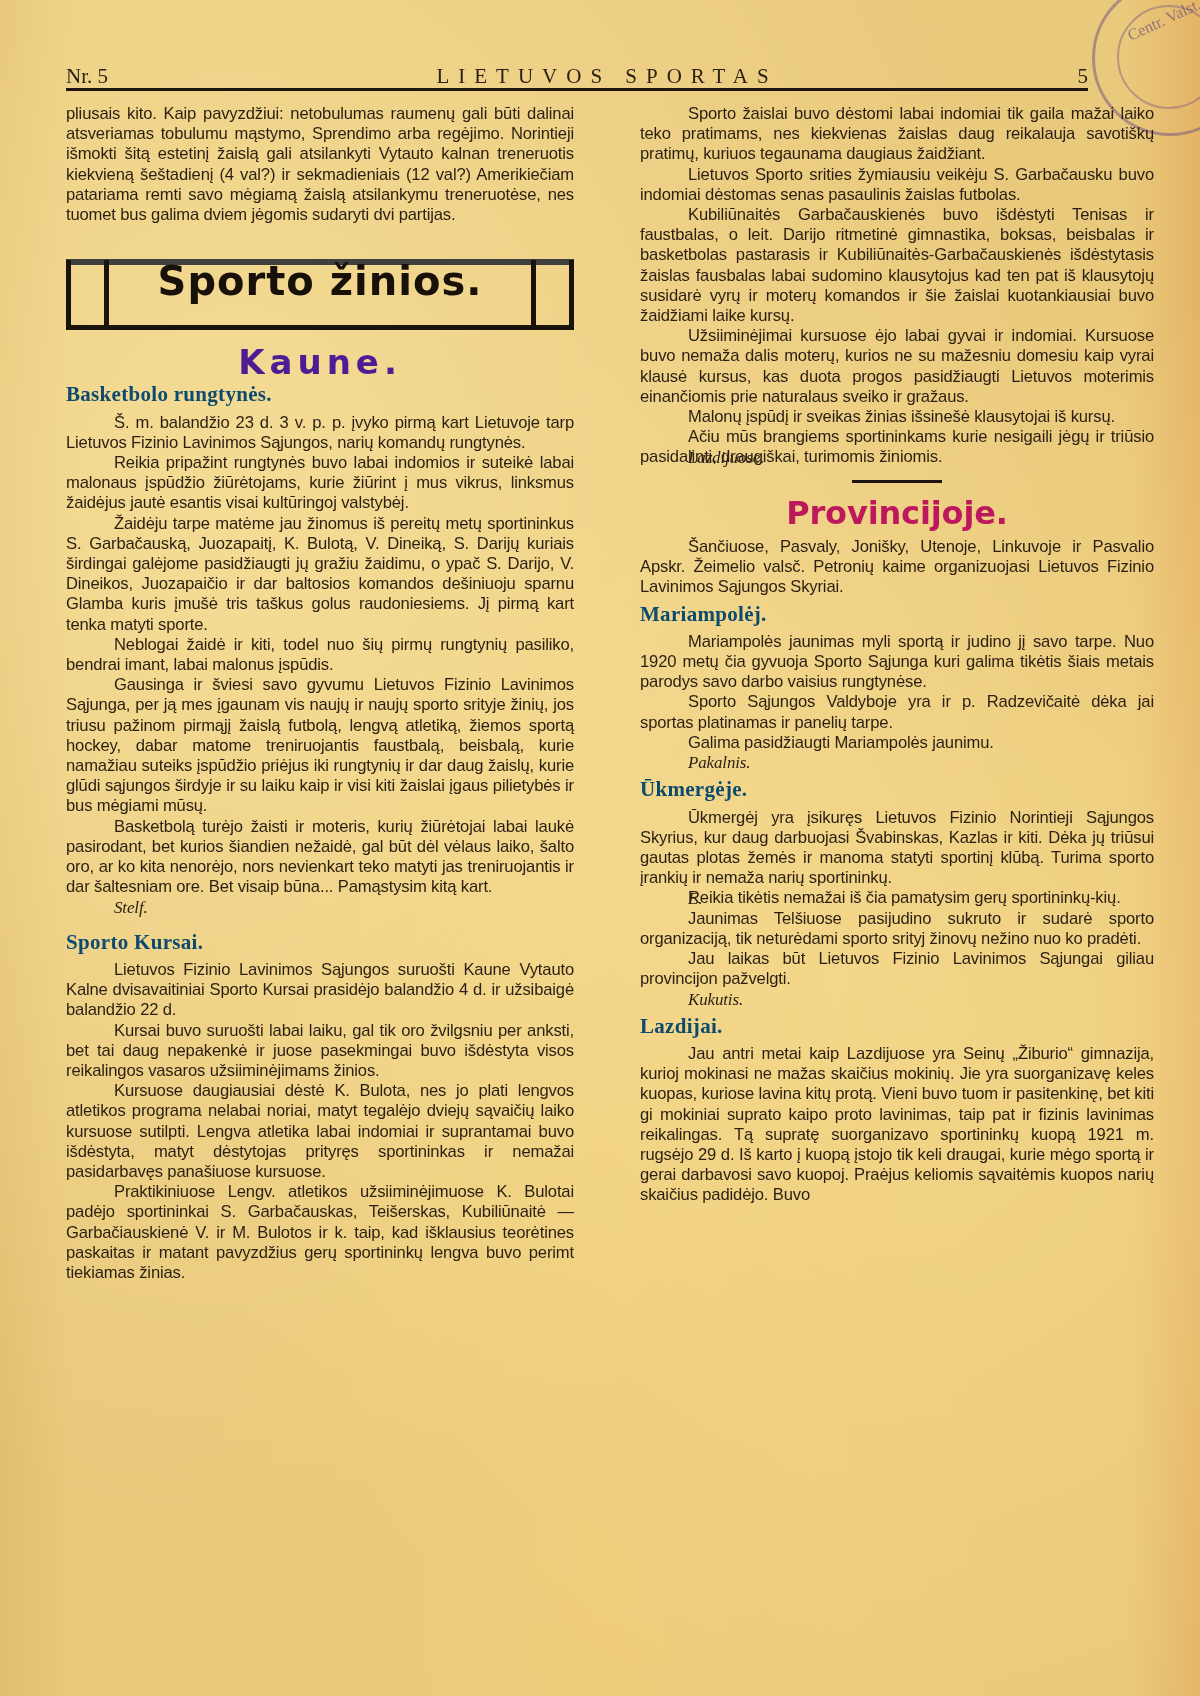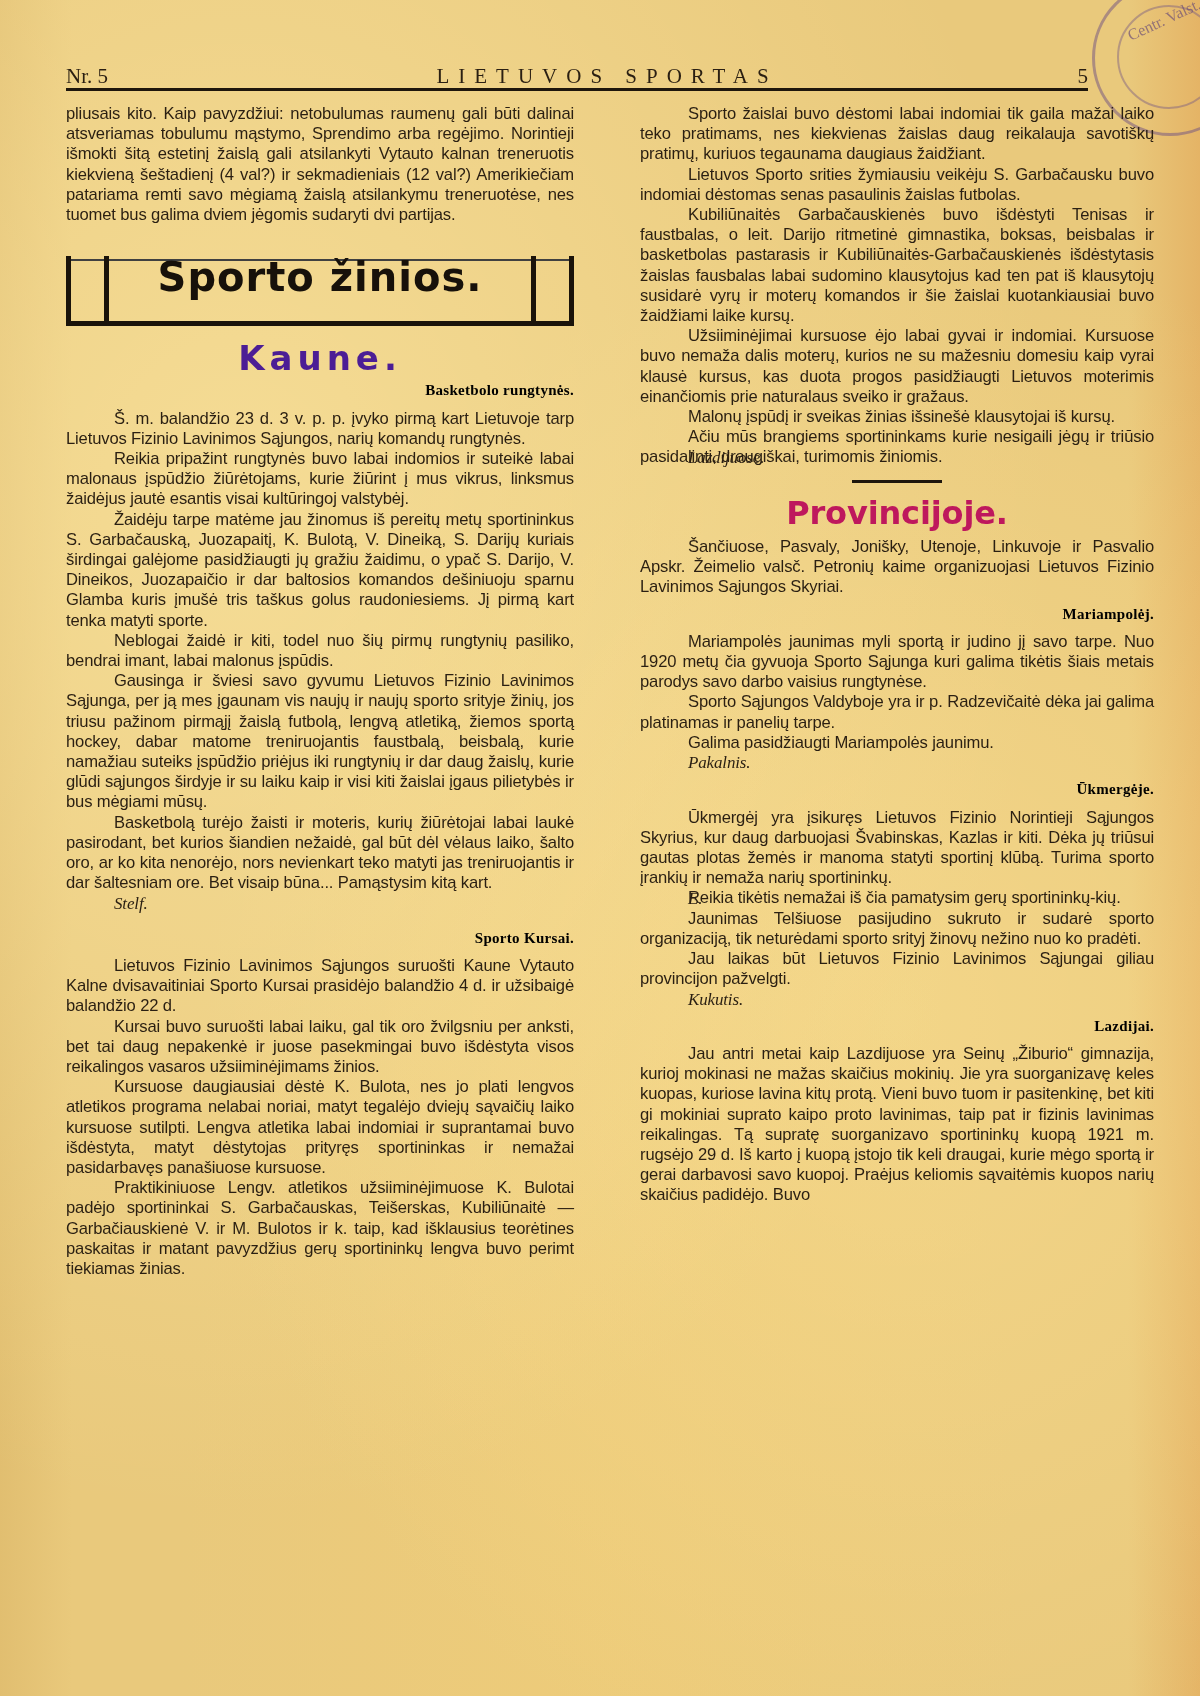--- a/index.html
+++ b/index.html
@@ -46,34 +46,34 @@
     }
     .col.left { left: 66px; }
     .col.right { left: 608px; width: 514px; margin-left: 32px; }
     .col p { margin: 0; text-align: justify; text-indent: 48px; hyphens: manual; }
     .col p.noindent { text-indent: 0; }
     .sig { text-align: right; font-family: "Liberation Serif", serif; font-style: italic; font-size: 17px; margin: 0; padding-right: 40px; }
     .sig.inline { display: block; margin-top: -20px; }
 
     .boxhead {
       margin: 34px 0 22px 0; height: 60px; position: relative;
-      border-top: 2px solid #404040; border-bottom: 5px solid #1a130a;
+      border-top: 6px solid #404040; border-bottom: 5px solid #1a130a;
     }
     .boxhead .bar { position: absolute; top: -5px; bottom: -5px; width: 5px; background: #1a130a; }
     .boxhead .title {
       position: absolute; left: 0; right: 0; top: 6px; text-align: center;
       font-family: "DejaVu Sans", sans-serif; font-weight: bold; font-size: 40px; letter-spacing: 1px; color: #17110a;
     }
     h2.city {
       margin: 2px 0 12px 0; text-align: center; font-family: "DejaVu Sans", sans-serif;
       font-weight: bold; font-size: 34px; letter-spacing: 5px; color: #4c1d95;
     }
     h3.sub {
-      margin: 6px 0 8px 0; text-align: right; font-family: "Liberation Serif", serif;
-      font-weight: bold; font-size: 15px; color: #000000; letter-spacing: 0.3px;
+      margin: 6px 0 8px 0; text-align: left; font-family: "Liberation Serif", serif;
+      font-weight: bold; font-size: 21px; color: #0c4a6e; letter-spacing: 0.3px;
     }
     h2.prov {
       margin: 20px 0 14px 0; text-align: center; font-family: "DejaVu Sans", sans-serif;
       font-weight: bold; font-size: 32px; color: #be185d;
     }
     .rule { width: 90px; height: 3px; background: #1e160c; margin: 12px auto 0 auto; }
     .gap-s { height: 8px; }
   </style>
 </head>
 <body>
@@ -135,21 +135,21 @@
   </div>
 
   <div class="rule"></div>
 
   <h2 class="prov">Provincijoje.</h2>
   <p>Šančiuose, Pasvaly, Jonišky, Utenoje, Linkuvoje ir Pasvalio Apskr. Žeimelio valsč. Petronių kaime organizuojasi Lietuvos Fizinio Lavinimos Sąjungos Skyriai.</p>
 
   <h3 class="sub">Mariampolėj.</h3>
   <div>
     <p>Mariampolės jaunimas myli sportą ir judino jį savo tarpe. Nuo 1920 metų čia gyvuoja Sporto Sąjunga kuri galima tikėtis šiais metais parodys savo darbo vaisius rungtynėse.</p>
-    <p>Sporto Sąjungos Valdyboje yra ir p. Radzevičaitė dėka jai galima platinamas ir panelių tarpe.</p>
+    <p>Sporto Sąjungos Valdyboje yra ir p. Radzevičaitė dėka jai sportas platinamas ir panelių tarpe.</p>
     <p>Galima pasidžiaugti Mariampolės jaunimu.</p>
     <p class="sig">Pakalnis.</p>
   </div>
 
   <h3 class="sub">Ūkmergėje.</h3>
   <div>
     <p>Ūkmergėj yra įsikuręs Lietuvos Fizinio Norintieji Sąjungos Skyrius, kur daug darbuojasi Švabinskas, Kazlas ir kiti. Dėka jų triūsui gautas plotas žemės ir manoma statyti sportinį klūbą. Turima sporto įrankių ir nemaža narių sportininkų.</p>
     <p>Reikia tikėtis nemažai iš čia pamatysim gerų sportininkų-kių.</p>
     <p class="sig inline">E.</p>
   </div>

